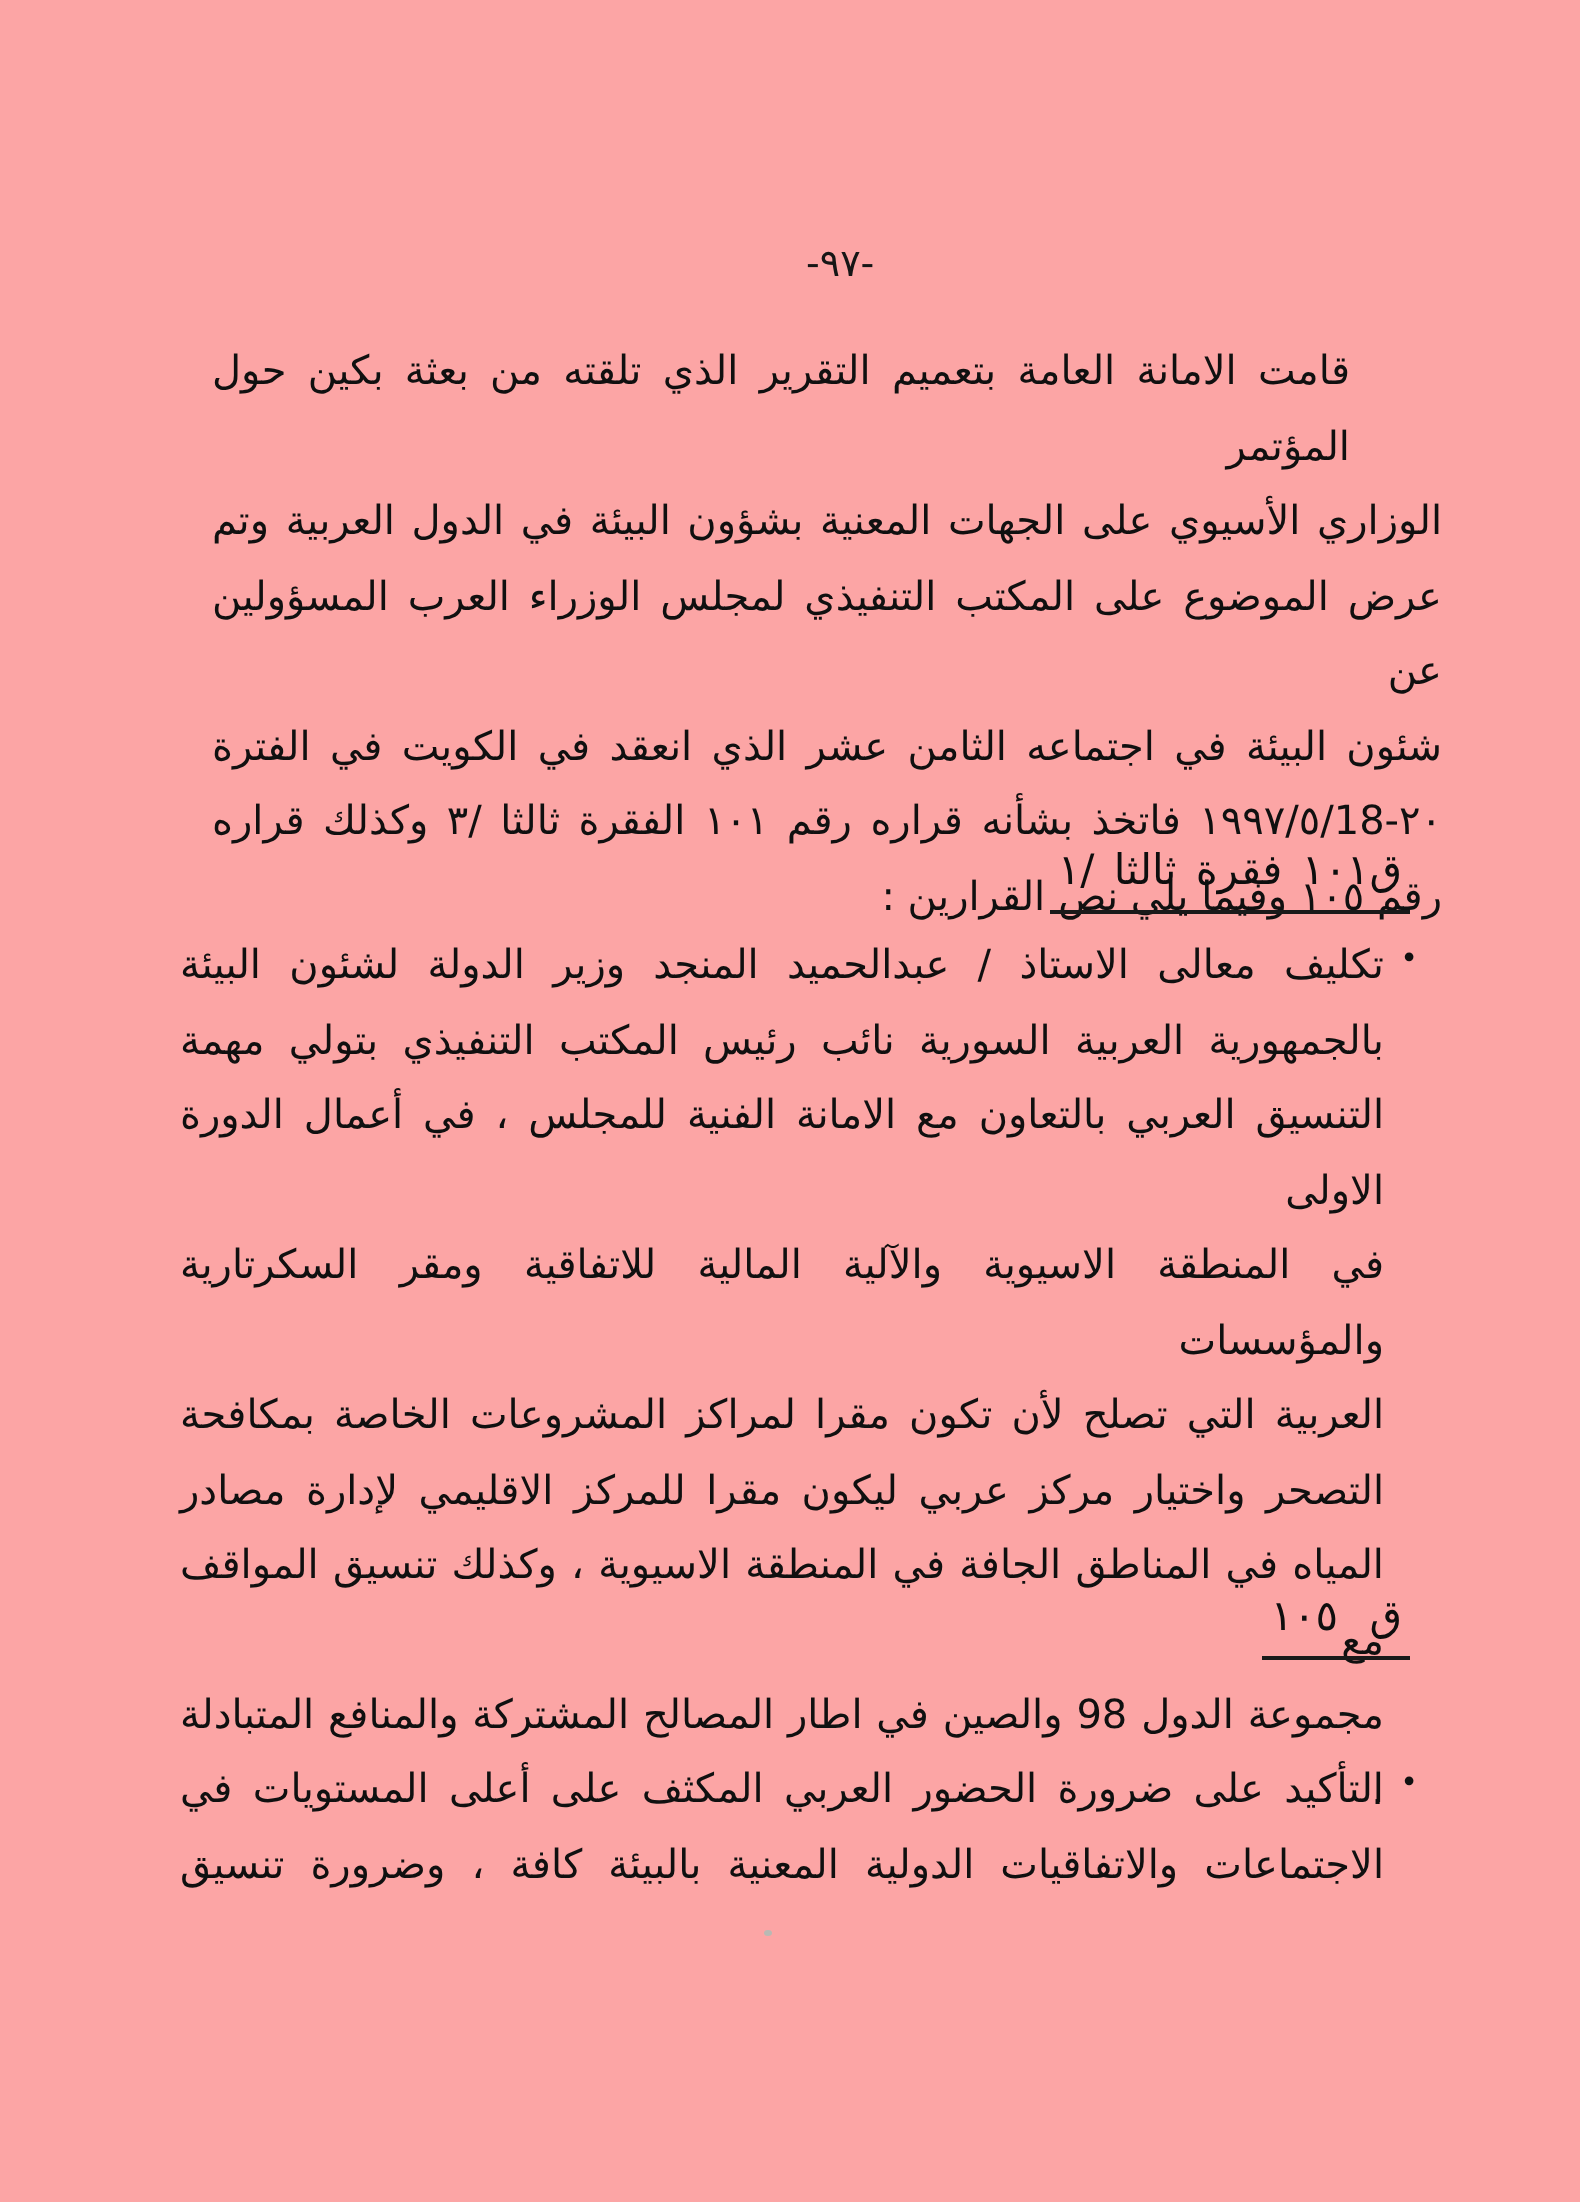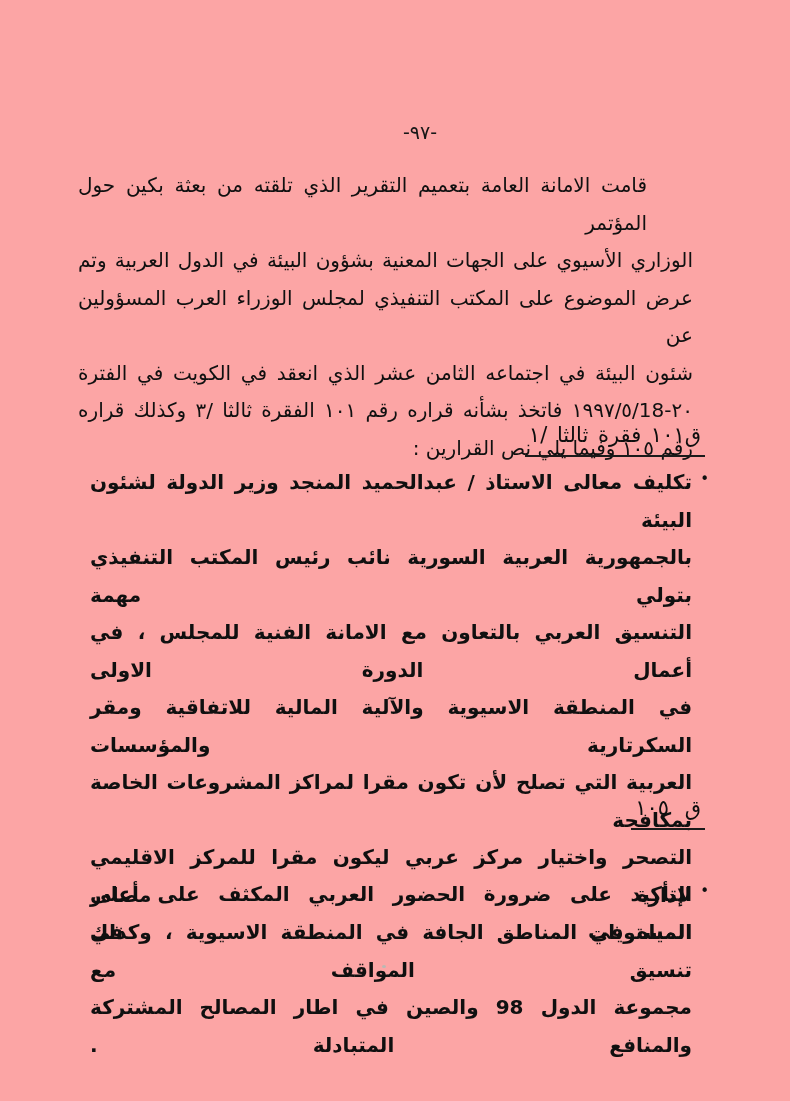--- a/index.html
+++ b/index.html
@@ -32,21 +32,21 @@
     position: absolute;
     direction: rtl;
     font-size: 20px;
     line-height: 37.5px;
     color: #101010;
   }
   .line {
     text-align: justify;
     text-align-last: justify;
   }
-  #intro { top: 167px; left: 78px; width: 615px; }
+  #intro { top: 167px; left: 106px; width: 615px; }
   #intro .line:first-child { padding-right: 46px; }
   #intro .line:last-child { text-align-last: right; }
   .heading {
     position: absolute;
     right: 85px;
     direction: rtl;
     font-size: 21px;
     color: #0e0e0e;
     padding: 0 4px 8px 4px;
     border-bottom: 2.5px solid #1a1a1a;
@@ -59,21 +59,20 @@
     right: 98px;
     width: 602px;
   }
   #b101 { top: 464px; }
   #b105 { top: 876px; }
   .bullet-item .blines {
     position: relative;
     direction: rtl;
     font-size: 20px;
     line-height: 37.5px;
-    font-weight: bold;
   }
   .bullet-glyph {
     position: absolute;
     right: -17px;
     top: 6px;
     font-size: 15px;
     color: #101010;
   }
   .speck {
     position: absolute;
@@ -116,18 +115,19 @@
         <div class="line">مجموعة الدول 98 والصين في اطار المصالح المشتركة والمنافع المتبادلة .</div>
       </div>
   </div>
 
   <div class="heading" id="h105">ق ١٠٥</div>
 
   <div class="bullet-item" id="b105">
     <span class="bullet-glyph">•</span>
     <div class="blines">
         <div class="line">التأكيد على ضرورة الحضور العربي المكثف على أعلى المستويات في</div>
+        <div class="line">الاجتماعات والاتفاقيات الدولية المعنية بالبيئة كافة ، وضرورة تنسيق</div>
       </div>
   </div>
 
   <div class="speck"></div>
 
 </div>
 
 </body></html>

